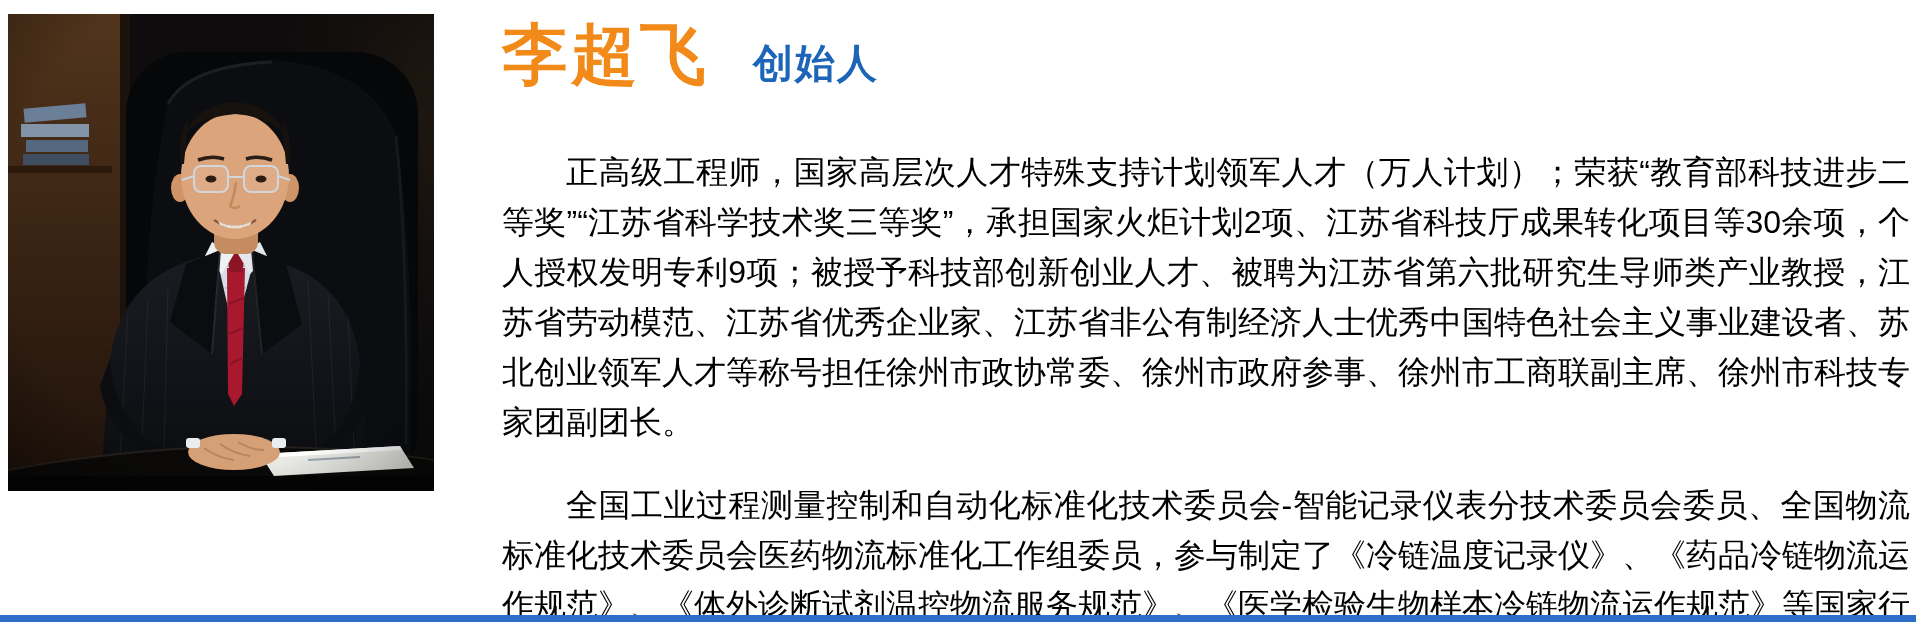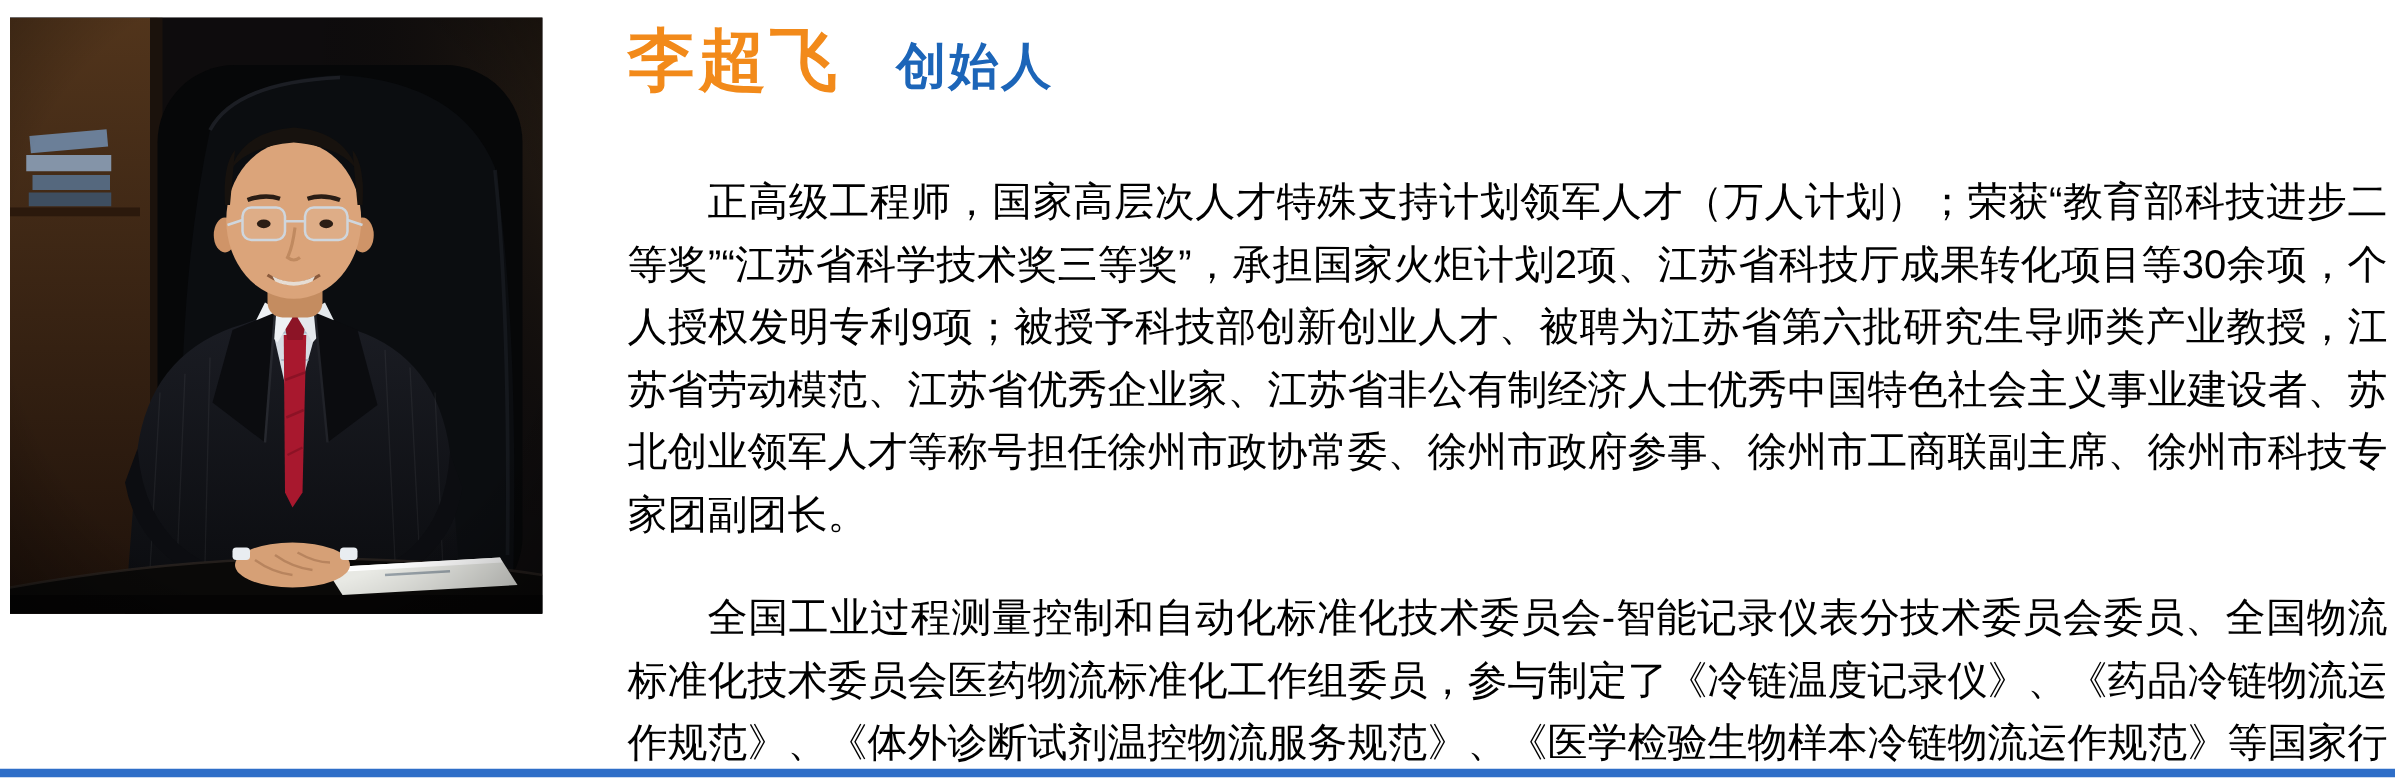--- a/index.html
+++ b/index.html
@@ -18,21 +18,21 @@
   }
   .photo-wrap svg{display:block;width:100%;height:100%;}
 
   .content{
     position:absolute;left:502px;top:20px;width:1408px;
   }
   .title-row{
     display:flex;align-items:baseline;gap:44px;
   }
   .founder-name{
-    font-size:54px;font-weight:700;color:var(--name-orange);
+    font-size:66px;font-weight:700;color:var(--name-orange);
     letter-spacing:3px;line-height:1.05;text-align:center;
   }
   .founder-role{
     font-size:40px;font-weight:700;color:var(--title-blue);
     letter-spacing:2px;
     text-align:center;
   }
   .bio{
     margin-top:56px;
     font-size:32px;line-height:50px;color:var(--text-black);

